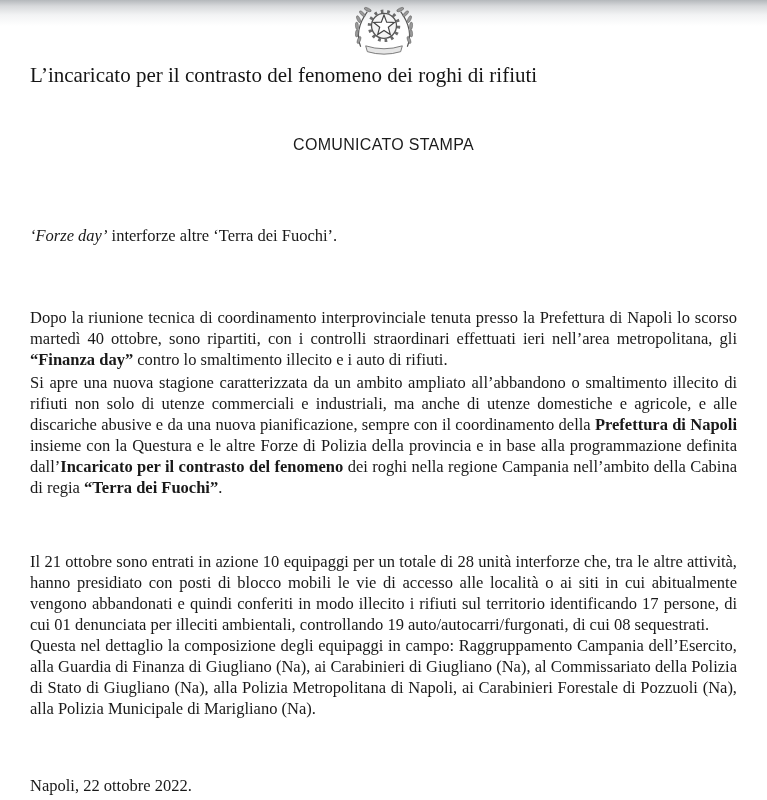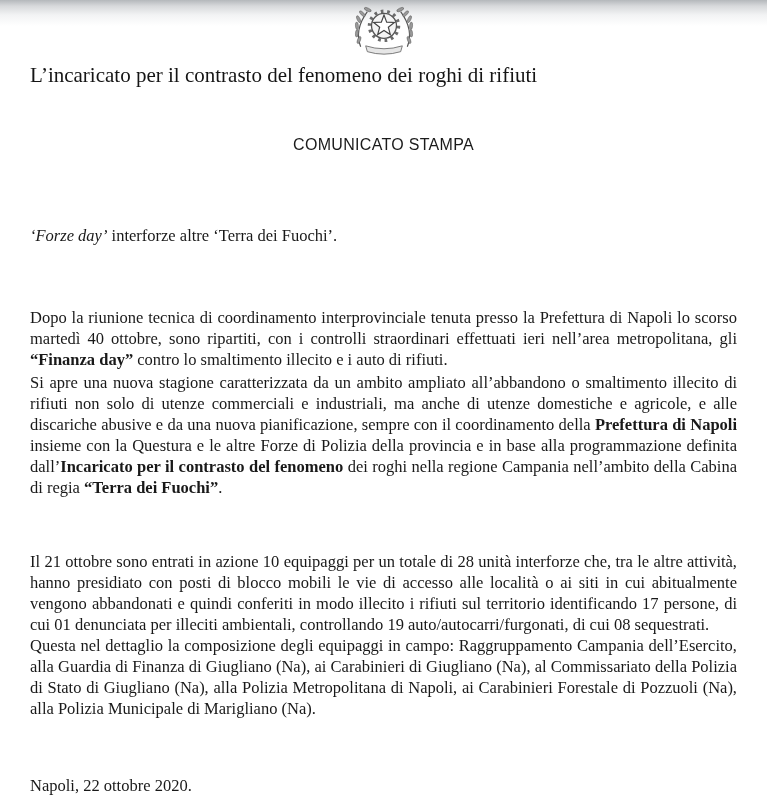--- a/index.html
+++ b/index.html
@@ -127,16 +127,16 @@
     <p><span>Si apre una nuova stagione caratterizzata da un ambito ampliato all’abbandono o smaltimento illecito di rifiuti non solo di utenze commerciali e industriali, ma anche di utenze domestiche e agricole, e alle discariche abusive e da una nuova pianificazione, sempre con il coordinamento della </span><span class="b">Prefettura di Napoli</span><span>  insieme con la Questura e le altre Forze di Polizia della provincia e in base alla programmazione definita dall’</span><span class="b">Incaricato per il contrasto del fenomeno</span><span> dei roghi nella regione Campania nell’ambito della Cabina di regia </span><span class="b">“Terra dei Fuochi”</span><span>.</span></p>
   </div>
 
   <div class="bodytext para34">
     <p><span>Il 21 ottobre sono entrati in azione 10 equipaggi per un totale di 28 unità interforze che, tra le altre attività, hanno presidiato con posti di blocco mobili le vie di accesso alle località o ai siti in cui abitualmente vengono abbandonati e quindi conferiti in modo illecito i rifiuti sul territorio identificando 17 persone, di cui 01 denunciata per illeciti ambientali, controllando 19 auto/autocarri/furgonati, di cui 08 sequestrati.</span></p>
     <p><span>Questa nel dettaglio la composizione degli equipaggi in campo: Raggruppamento Campania dell’Esercito, alla Guardia di Finanza di Giugliano (Na), ai Carabinieri di Giugliano (Na), al Commissariato della Polizia di Stato di Giugliano (Na), alla Polizia Metropolitana di Napoli, ai Carabinieri Forestale di Pozzuoli (Na), alla Polizia Municipale di Marigliano (Na).</span></p>
   </div>
 
 
   <div class="bodytext dateline">
-    <p>Napoli, 22 ottobre 2020.</p>
+    <p>Napoli, 22 ottobre 2022.</p>
   </div>
 
 </div>
 
 </body></html>

